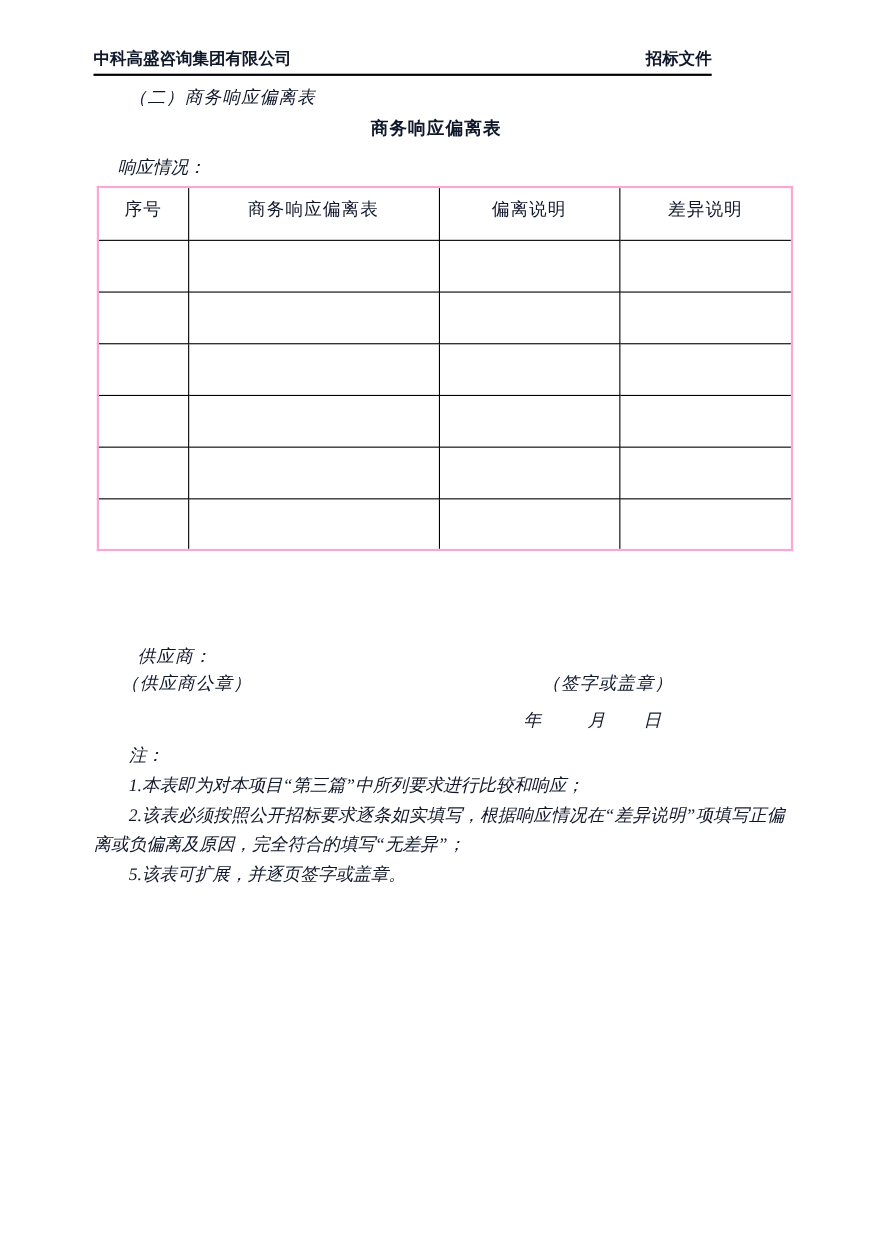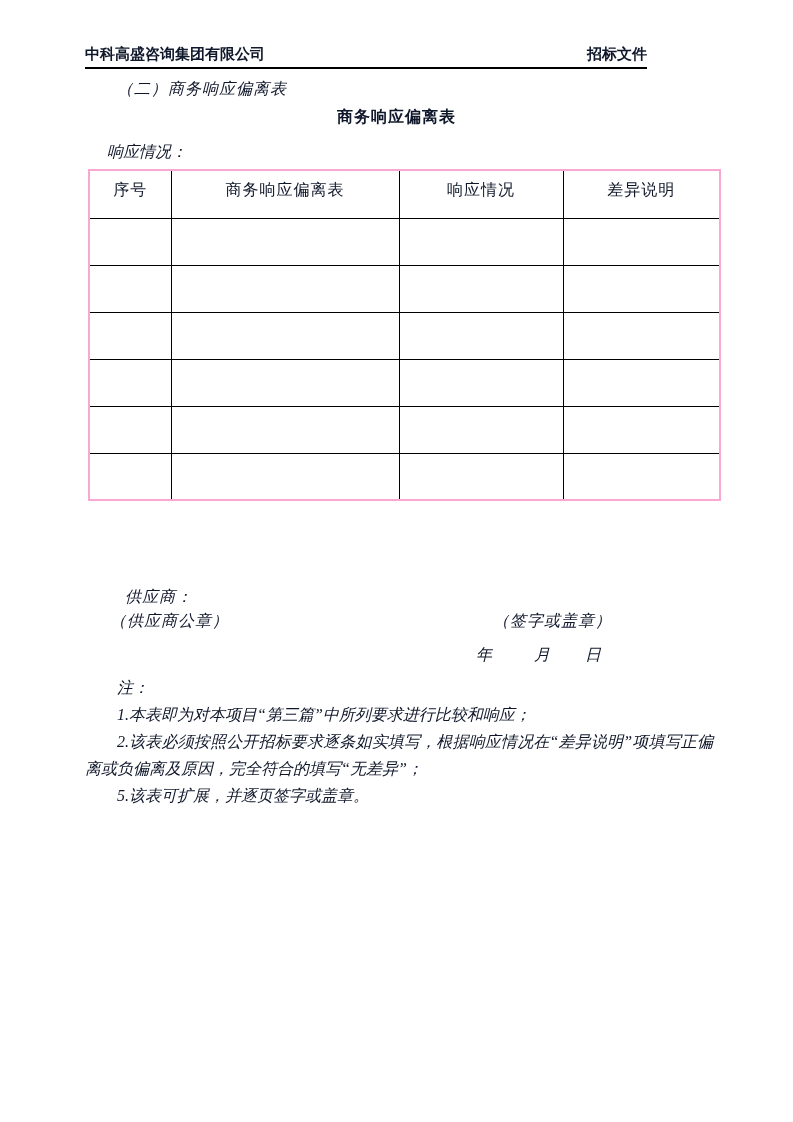--- a/index.html
+++ b/index.html
@@ -148,21 +148,21 @@
     <colgroup>
       <col style="width:82px">
       <col style="width:228px">
       <col style="width:164px">
       <col style="width:157px">
     </colgroup>
     <thead>
       <tr>
         <th>序号</th>
         <th>商务响应偏离表</th>
-        <th>响应情况</th>
+        <th>偏离说明</th>
         <th>差异说明</th>
       </tr>
     </thead>
     <tbody>
         <tr>
           <td></td>
           <td></td>
           <td></td>
           <td></td>
         </tr>

